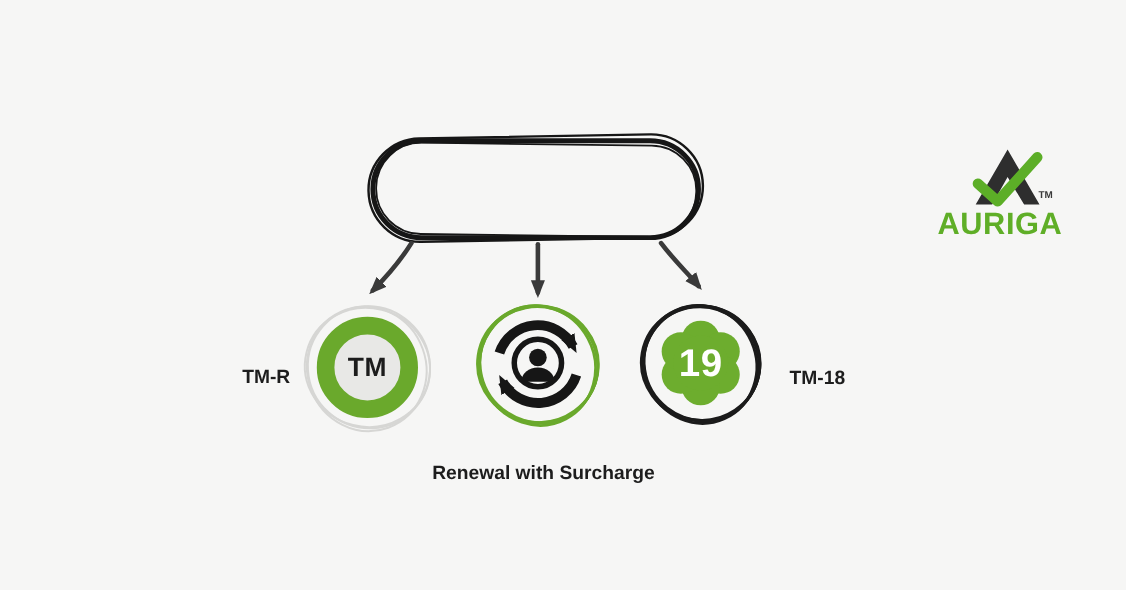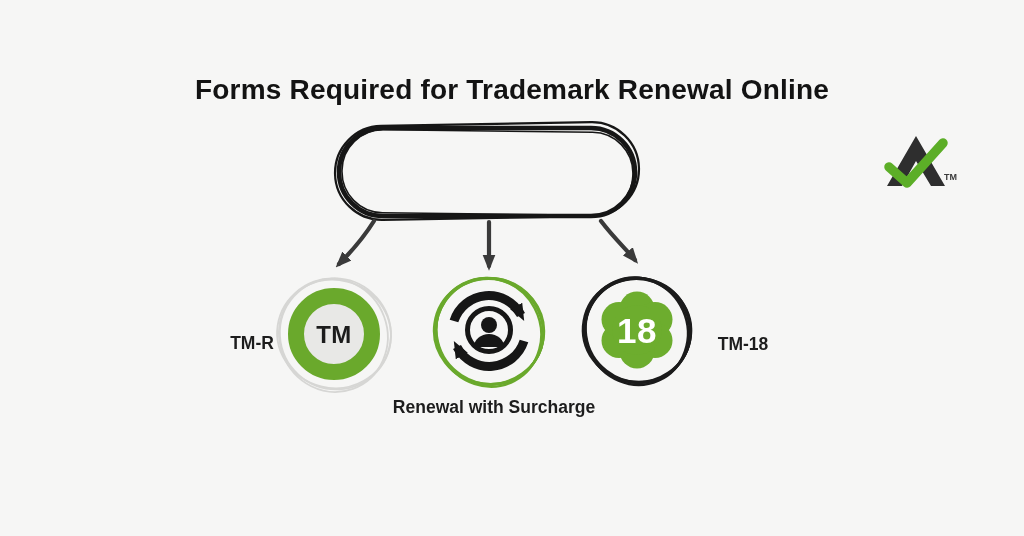--- a/index.html
+++ b/index.html
@@ -18,22 +18,22 @@
     white-space:nowrap;letter-spacing:0.2px;
   }
   .form-label{
     left:487px;top:172px;
     font-size:47px;font-weight:700;color:#111;
     letter-spacing:1px;
   }
   .node-label{
     font-size:17.5px;font-weight:700;color:#1d1d1d;white-space:nowrap;
   }
-  .lbl-tmr{left:252px;top:343px;}
-  .lbl-renewal{left:494px;top:407px;}
+  .lbl-tmr{left:242px;top:343px;}
+  .lbl-renewal{left:494px;top:430px;}
   .lbl-tm18{left:743px;top:344px;text-align:center;}
   .tm-text{
     left:334px;top:335px;
     font-size:24px;font-weight:700;color:#1c1c1c;letter-spacing:0.5px;
   }
   .n18-text{
     left:637px;top:331px;
     font-size:35px;font-weight:700;color:#ffffff;letter-spacing:0.5px;
   }
   .diagram-svg{left:0;top:0;}
@@ -112,32 +112,32 @@
         <circle cx="655" cy="319.5" r="17.5"></circle>
         <circle cx="655" cy="340.5" r="17.5"></circle>
         <circle cx="637" cy="351" r="17.5"></circle>
         <circle cx="619" cy="340.5" r="17.5"></circle>
         <circle cx="619" cy="319.5" r="17.5"></circle>
         <circle cx="637" cy="330" r="25"></circle>
       </g>
     </g>
   </svg>
 
-  <h1 class="abs center-xy title">Forms Required for Trademark Renewal Online</h1>
 
 
   <div class="abs center-xy tm-text">TM</div>
 
-  <div class="abs center-xy n18-text">18</div>
+  <div class="abs center-xy n18-text">19</div>
 
   <div class="abs center-xy node-label lbl-tmr">TM-R</div>
 
   <div class="abs center-xy node-label lbl-renewal">Renewal with Surcharge</div>
 
   <div class="abs center-xy node-label lbl-tm18">TM-18</div>
 
   <svg class="abs logo-mark" width="112" height="64" viewBox="0 0 112 64">
     <path d="M 62,8 L 91,58 L 77,58 L 62,33 L 48,58 L 33,58 Z" fill="#2e2e2e"></path>
     <path d="M 35,39 L 53,55 L 89,15" fill="none" stroke="#5cae27" stroke-width="9.5" stroke-linecap="round" stroke-linejoin="round"></path>
   </svg>
   <div class="abs logo-tm">TM</div>
+  <div class="abs center-xy logo-text">AURIGA</div>
 
 </div>
 
 </body></html>

